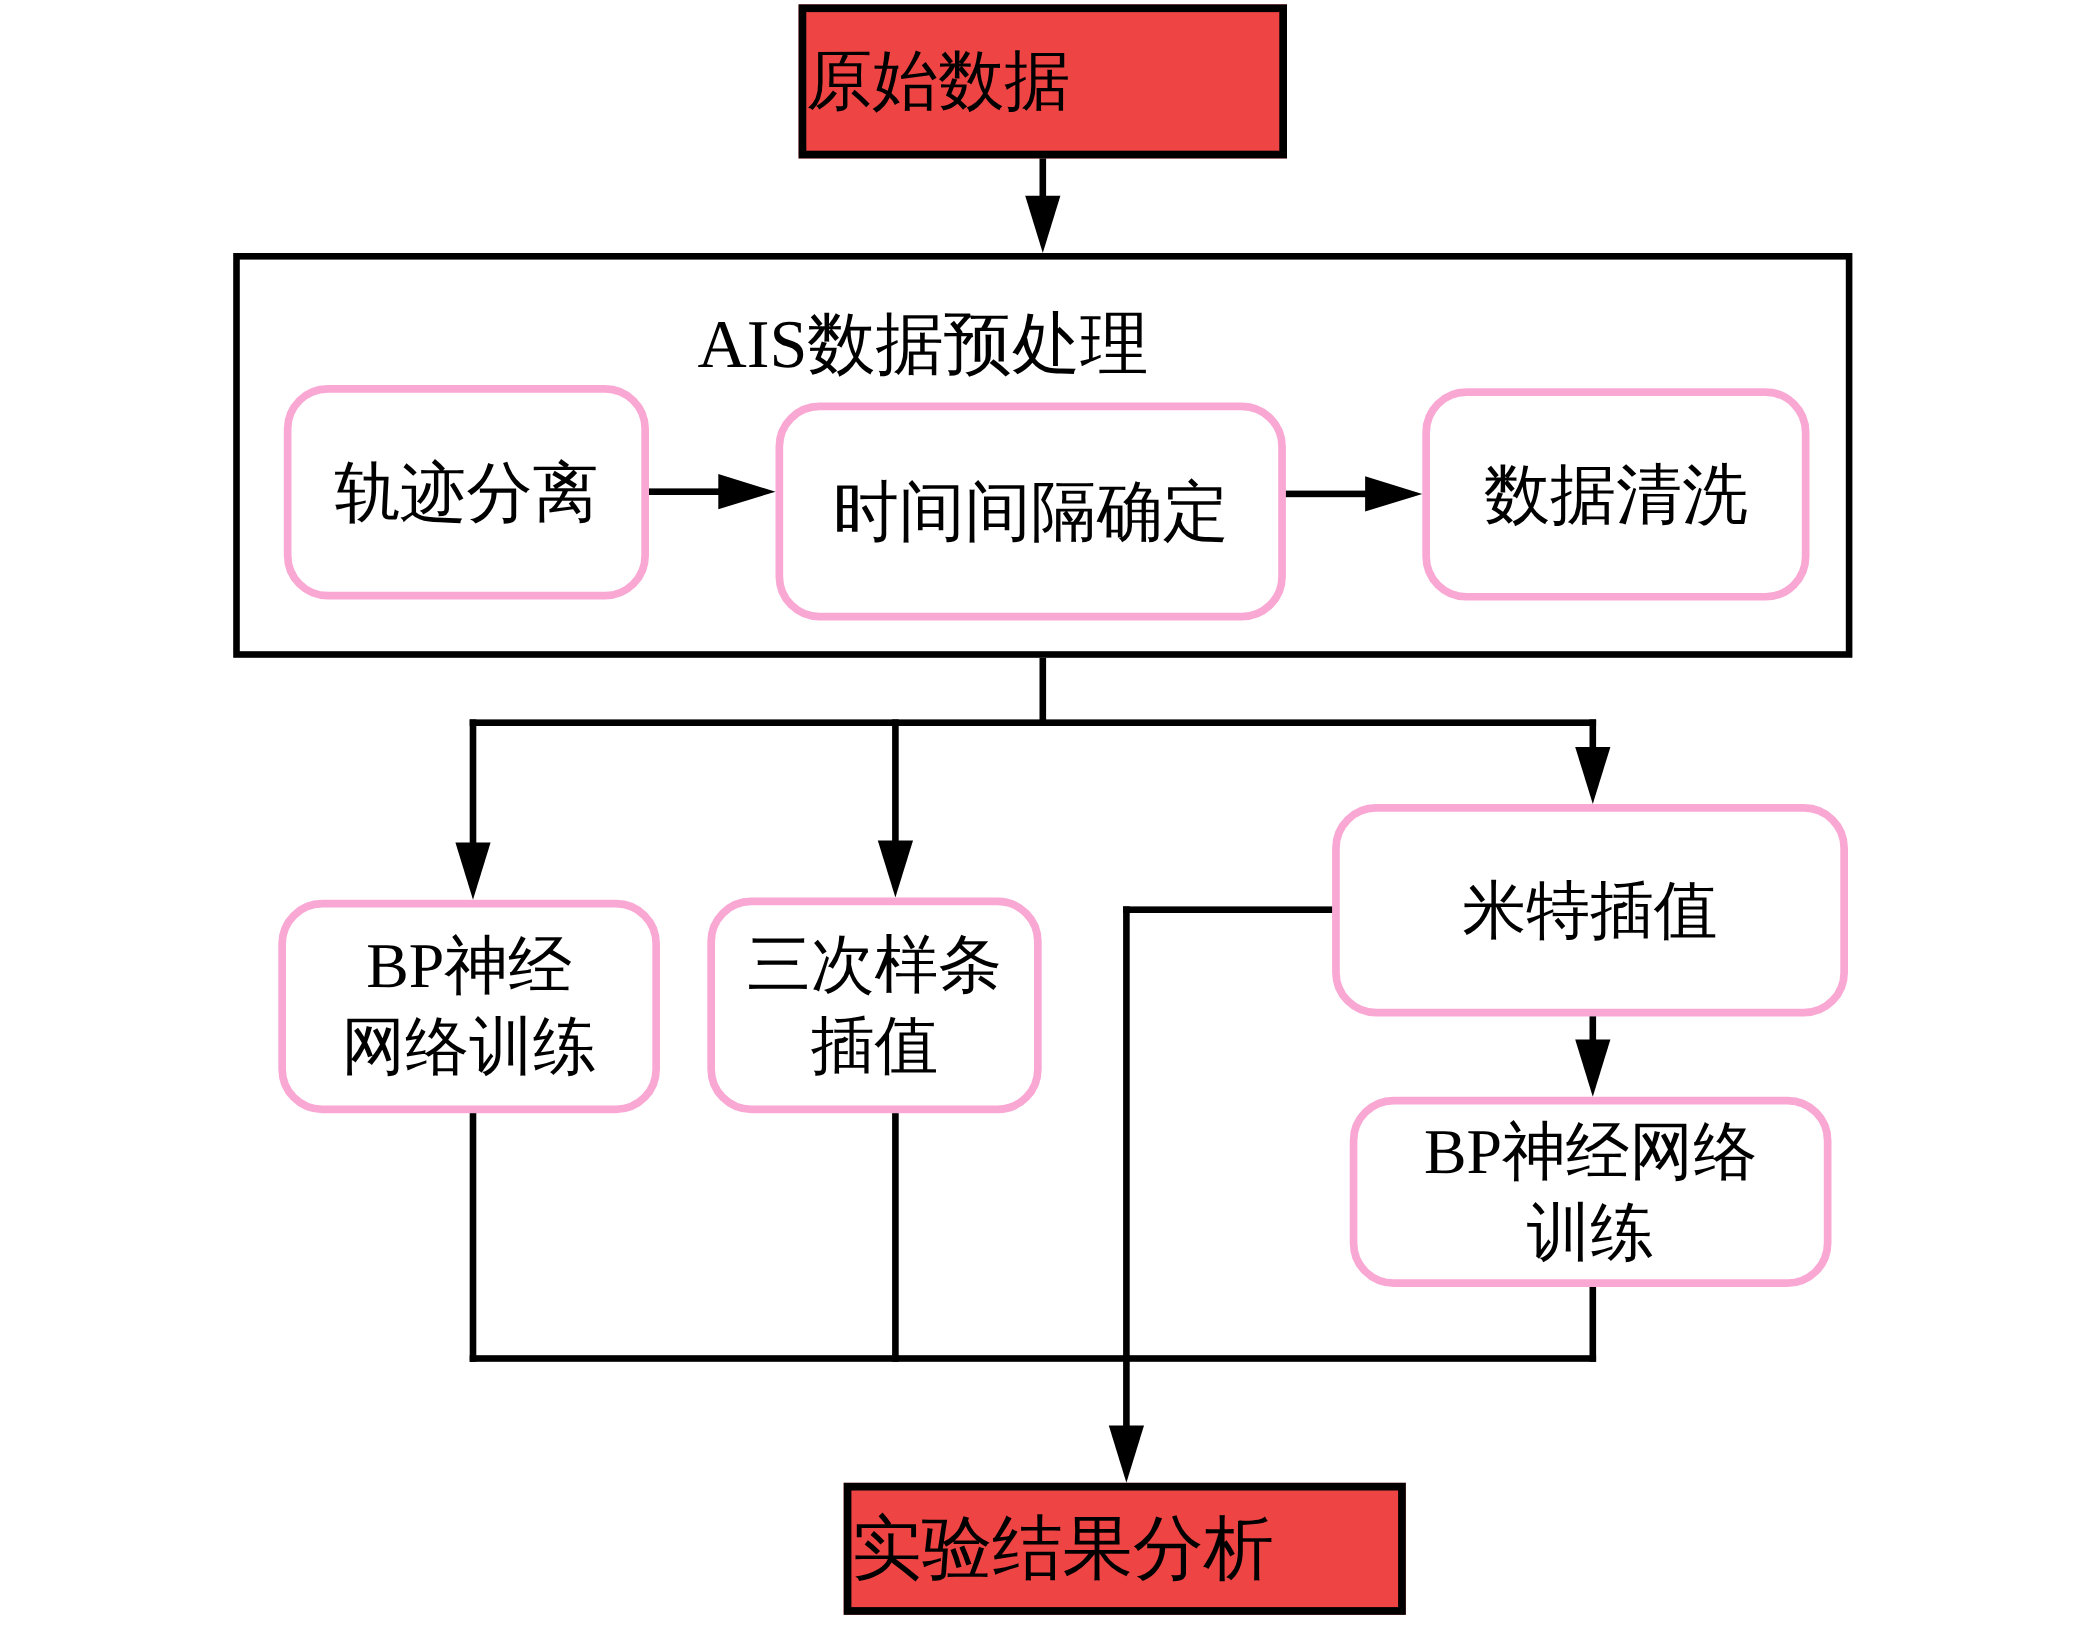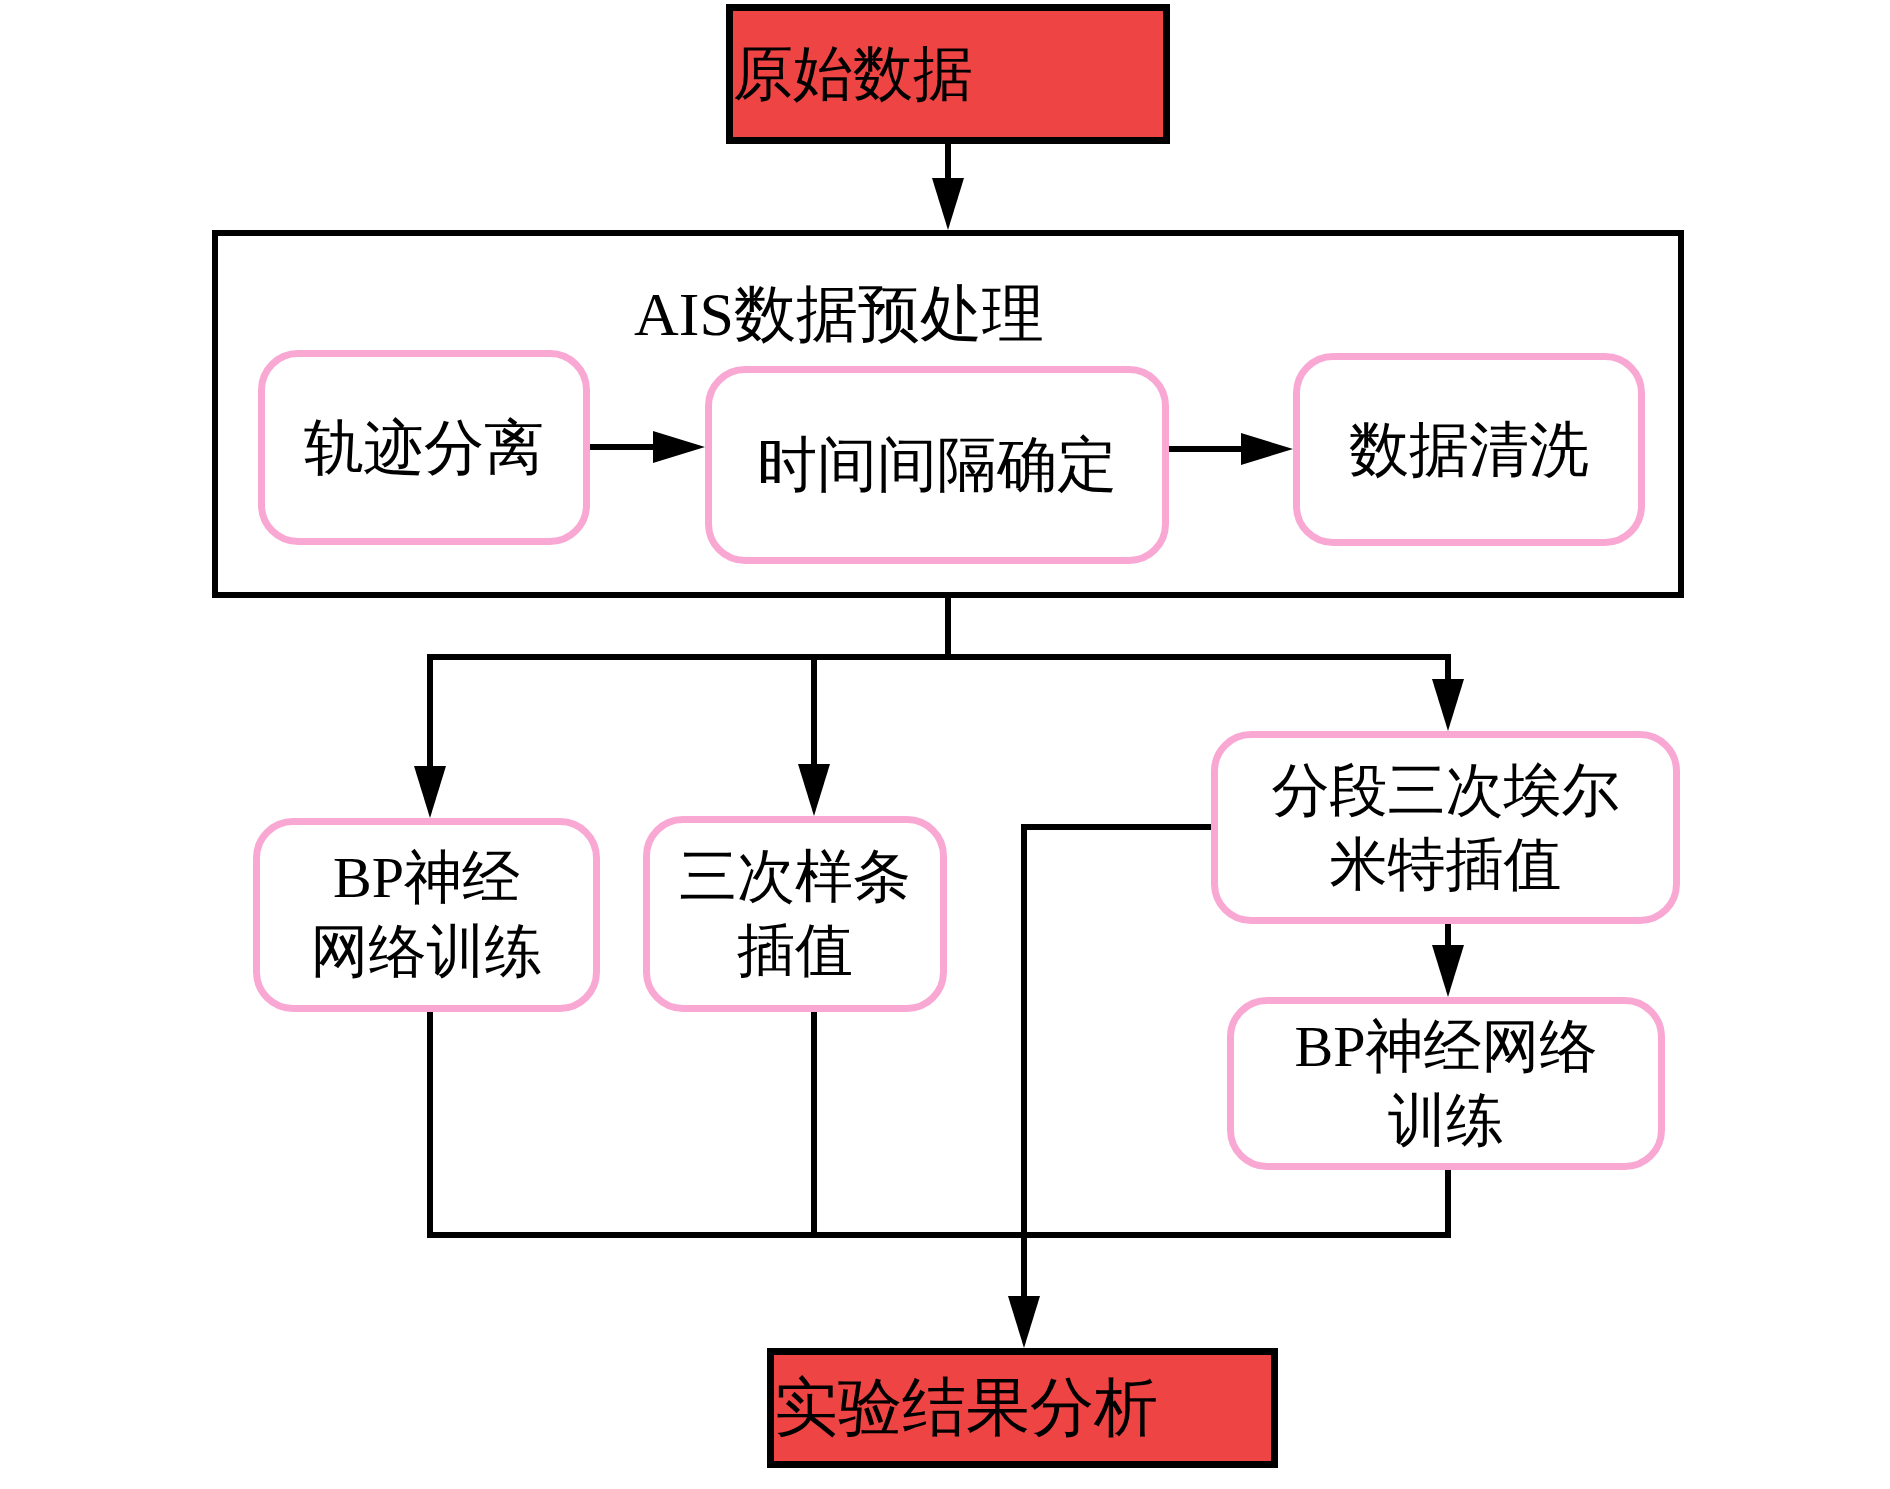--- a/index.html
+++ b/index.html
@@ -107,21 +107,20 @@
     <span class="label-2">BP神经</span>
     <span class="label-2">网络训练</span>
   </div>
 
   <div class="round-box" style="left:643px;top:816px;width:304px;height:196px;">
     <span class="label-2">三次样条</span>
     <span class="label-2">插值</span>
   </div>
 
   <div class="round-box" style="left:1211px;top:731px;width:469px;height:193px;">
-    <span class="label-2">分段三次埃尔</span>
     <span class="label-2">米特插值</span>
   </div>
 
   <div class="vline" style="left:1445px;top:924px;height:25px;"></div>
   <div class="arrow-down" style="left:1432px;top:945px;"></div>
 
   <div class="round-box" style="left:1227px;top:997px;width:438px;height:173px;">
     <span class="label-2">BP神经网络</span>
     <span class="label-2">训练</span>
   </div>

